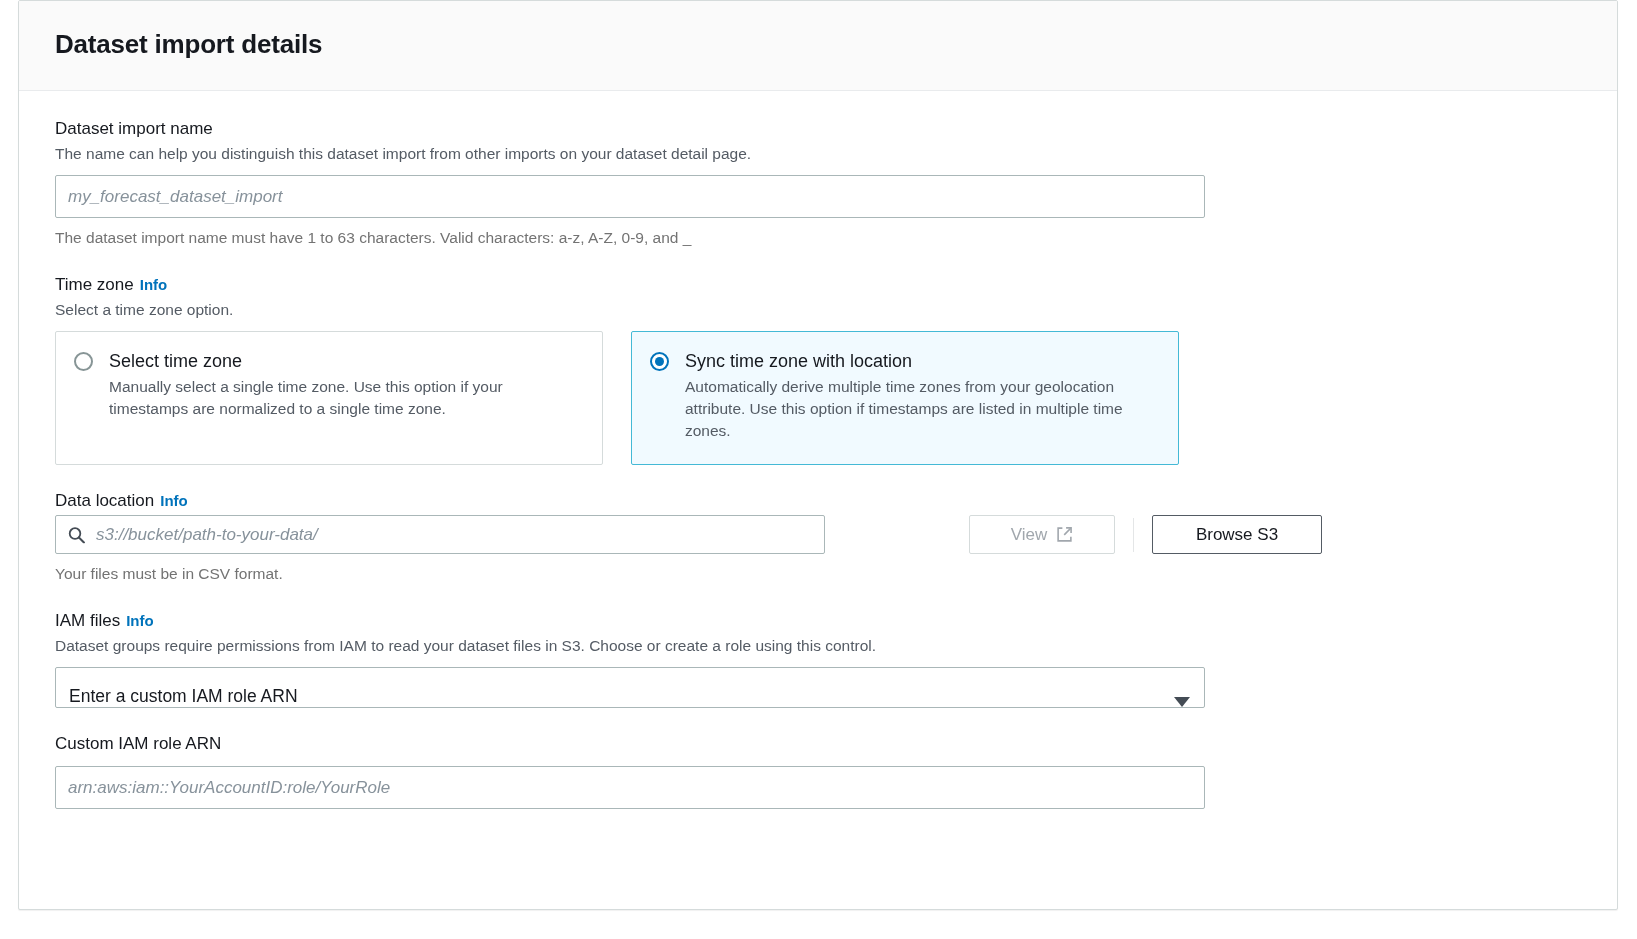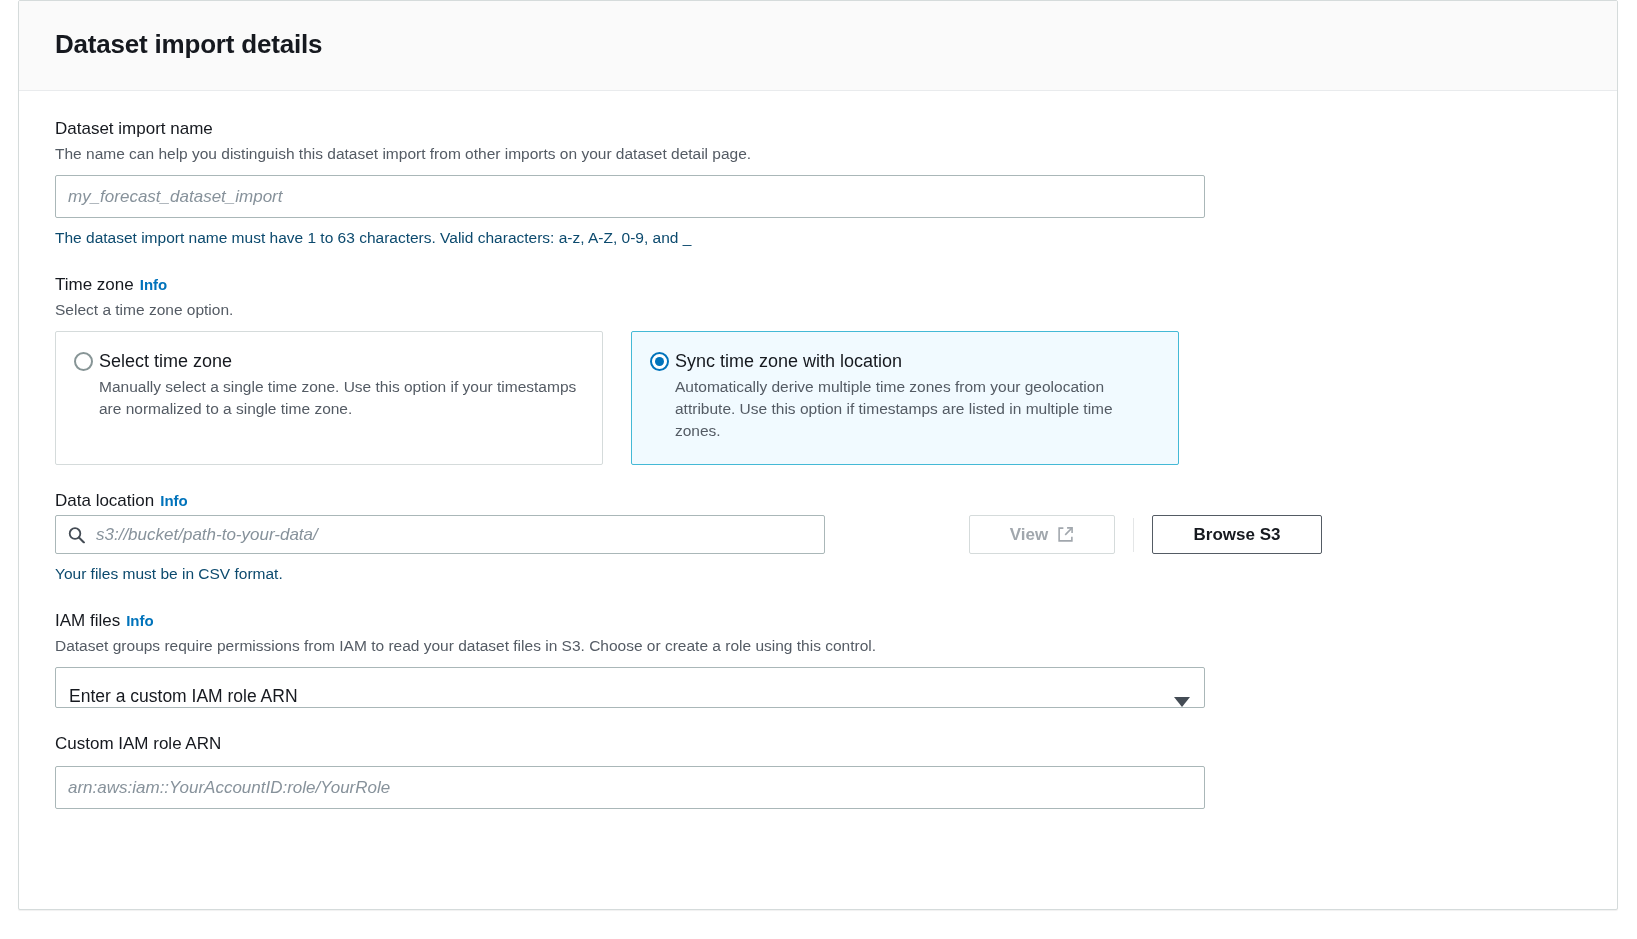--- a/index.html
+++ b/index.html
@@ -71,21 +71,21 @@
     cursor: pointer;
   }
   .field-desc {
     font-size: 15.5px;
     color: #545b64;
     line-height: 22px;
     margin-bottom: 10px;
   }
   .field-hint {
     font-size: 15.5px;
-    color: #0c4a6e;
+    color: #737373;
     line-height: 22px;
     margin-top: 9px;
   }
 
   .text-input {
     width: 1150px;
     height: 43px;
     box-sizing: border-box;
     border: 1px solid #aab7b8;
     border-radius: 2px;
@@ -108,21 +108,21 @@
     margin-top: 4px;
   }
   .tile {
     width: 548px;
     box-sizing: border-box;
     border: 1px solid #d5dbdb;
     border-radius: 2px;
     background: #ffffff;
     padding: 16px 18px 18px 18px;
     display: flex;
-    gap: 6px;
+    gap: 16px;
     cursor: pointer;
     min-height: 134px;
   }
   .tile.selected {
     border: 1px solid #44b9d6;
     background: #f1faff;
   }
   .radio {
     width: 19px;
     height: 19px;
@@ -199,21 +199,21 @@
   }
   .search-input::placeholder {
     color: #87929b;
     font-style: italic;
   }
   .btn {
     height: 39px;
     box-sizing: border-box;
     border-radius: 2px;
     font-size: 17px;
-    font-weight: bold;
+    font-weight: normal;
     font-family: "Liberation Sans", sans-serif;
     display: inline-flex;
     align-items: center;
     justify-content: center;
     gap: 9px;
     cursor: pointer;
     background: #ffffff;
   }
   .btn-view {
     width: 146px;

